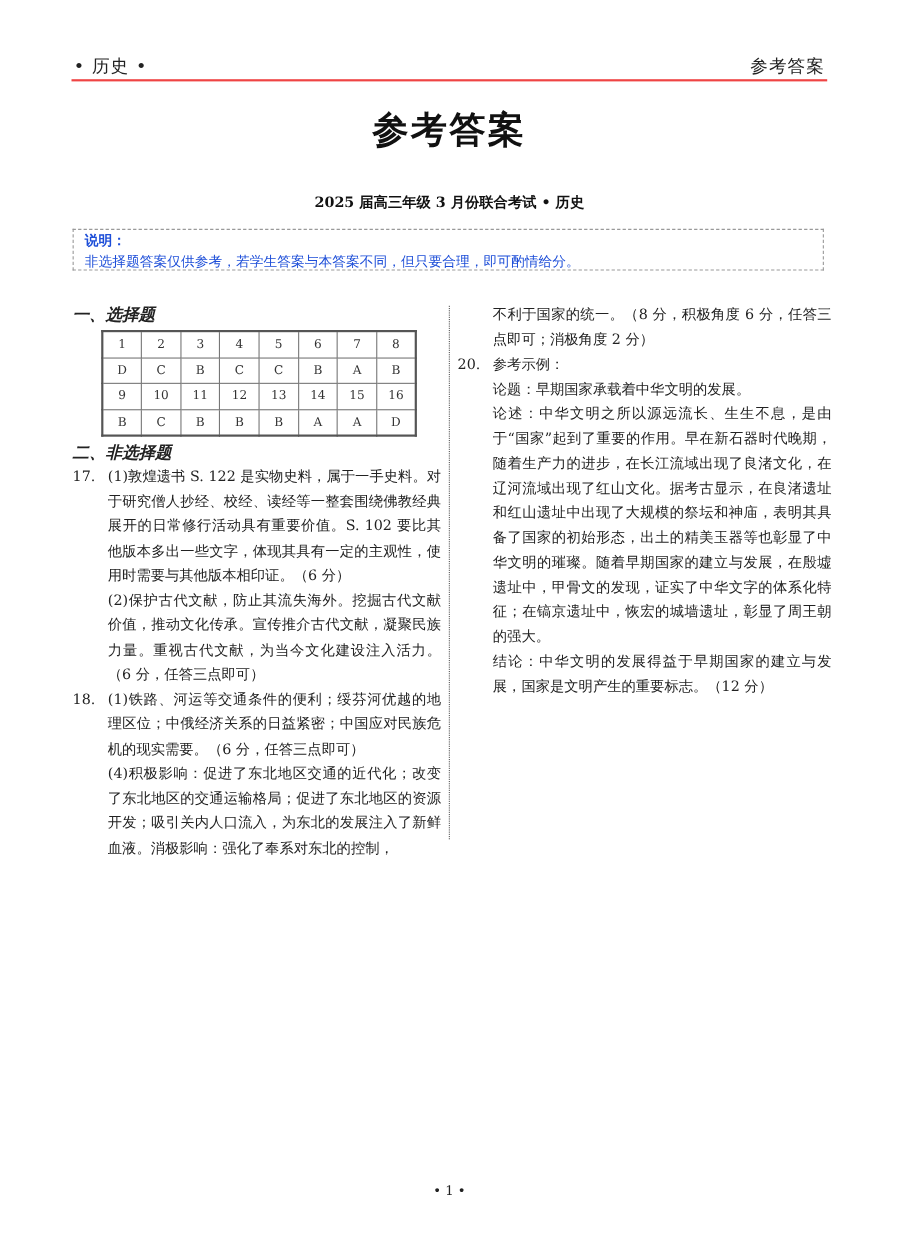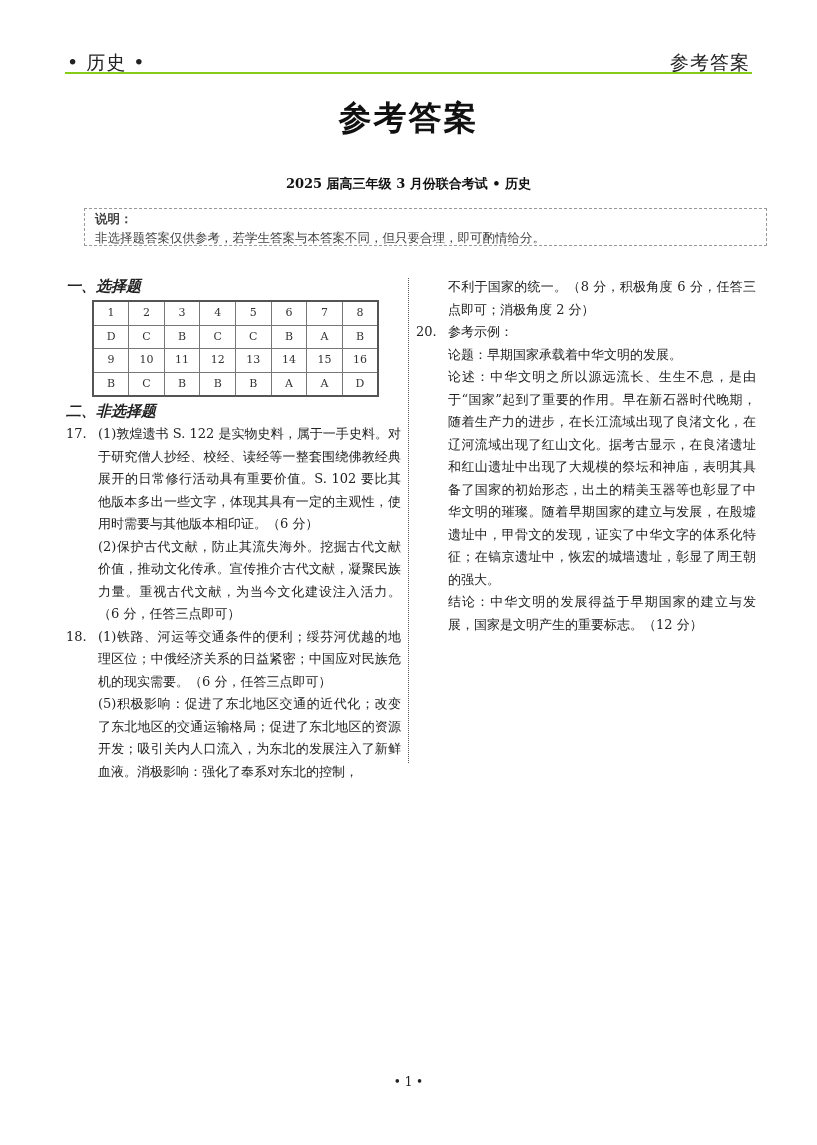--- a/index.html
+++ b/index.html
@@ -1,28 +1,28 @@
 <!DOCTYPE html>
 <html><head>
 <meta charset="utf-8">
 <style>
   html, body { margin: 0; padding: 0; background: #ffffff; }
   body { width: 817px; height: 1145px; position: relative; overflow: hidden;
          font-family: "DejaVu Serif", "Liberation Serif", serif; color: #222; }
   .header { position: absolute; left: 65px; right: 65px; top: 50px; height: 22px;
-            border-bottom: 2px solid #84cc16; font-size: 19px; }
+            border-bottom: 2px solid #ef4444; font-size: 16px; }
   .header .left { position: absolute; left: 2px; top: 0; letter-spacing: 1px; }
   .header .right { position: absolute; right: 2px; top: 0; letter-spacing: 1px; }
   .big-title { position: absolute; left: 0; right: 0; top: 96px; text-align: center;
                font-family: "DejaVu Sans", sans-serif; font-weight: bold; font-size: 33px;
                letter-spacing: 2px; color: #111; }
   .subtitle { position: absolute; left: 0; right: 0; top: 175px; text-align: center;
               font-size: 13px; font-weight: bold; color: #111; }
-  .note { position: absolute; left: 84px; top: 208px; width: 683px; height: 38px;
-          border: 1px dashed #999; color: #404040; font-size: 12.5px; padding: 0 0 0 10px;
+  .note { position: absolute; left: 66px; top: 208px; width: 683px; height: 38px;
+          border: 1px dashed #999; color: #1d4ed8; font-size: 12.5px; padding: 0 0 0 10px;
           box-sizing: border-box; }
   .note .label { position: absolute; top: 2px; left: 10px; font-weight: bold;
                  font-family: "DejaVu Sans", sans-serif; }
   .note .text { position: absolute; top: 21px; left: 10px; }
   .col { position: absolute; top: 276px; font-size: 13px; line-height: 22.5px; }
   .col.left { left: 66px; width: 335px; }
   .col.right { left: 416px; width: 340px; }
   .divider { position: absolute; left: 408px; top: 278px; height: 485px;
              border-left: 1px dotted #555; }
   .sec-title { font-family: "DejaVu Sans", sans-serif; font-weight: bold; font-size: 15px;
@@ -101,21 +101,21 @@
   <div class="sec-title">二、非选择题</div>
   <div id="left-questions">
       <div class="q">
         <span class="num">17.</span>
         <span class="para">(1)敦煌遗书 S. 122 是实物史料，属于一手史料。对于研究僧人抄经、校经、读经等一整套围绕佛教经典展开的日常修行活动具有重要价值。S. 102 要比其他版本多出一些文字，体现其具有一定的主观性，使用时需要与其他版本相印证。（6 分）</span>
         <span class="para">(2)保护古代文献，防止其流失海外。挖掘古代文献价值，推动文化传承。宣传推介古代文献，凝聚民族力量。重视古代文献，为当今文化建设注入活力。（6 分，任答三点即可）</span>
       </div>
       <div class="q">
         <span class="num">18.</span>
         <span class="para">(1)铁路、河运等交通条件的便利；绥芬河优越的地理区位；中俄经济关系的日益紧密；中国应对民族危机的现实需要。（6 分，任答三点即可）</span>
-        <span class="para">(5)积极影响：促进了东北地区交通的近代化；改变了东北地区的交通运输格局；促进了东北地区的资源开发；吸引关内人口流入，为东北的发展注入了新鲜血液。消极影响：强化了奉系对东北的控制，</span>
+        <span class="para">(4)积极影响：促进了东北地区交通的近代化；改变了东北地区的交通运输格局；促进了东北地区的资源开发；吸引关内人口流入，为东北的发展注入了新鲜血液。消极影响：强化了奉系对东北的控制，</span>
       </div>
     </div>
 </div>
 
 <div class="divider"></div>
 
 <div class="col right">
   <div class="q">
     <span class="para">不利于国家的统一。（8 分，积极角度 6 分，任答三点即可；消极角度 2 分）</span>
   </div>

